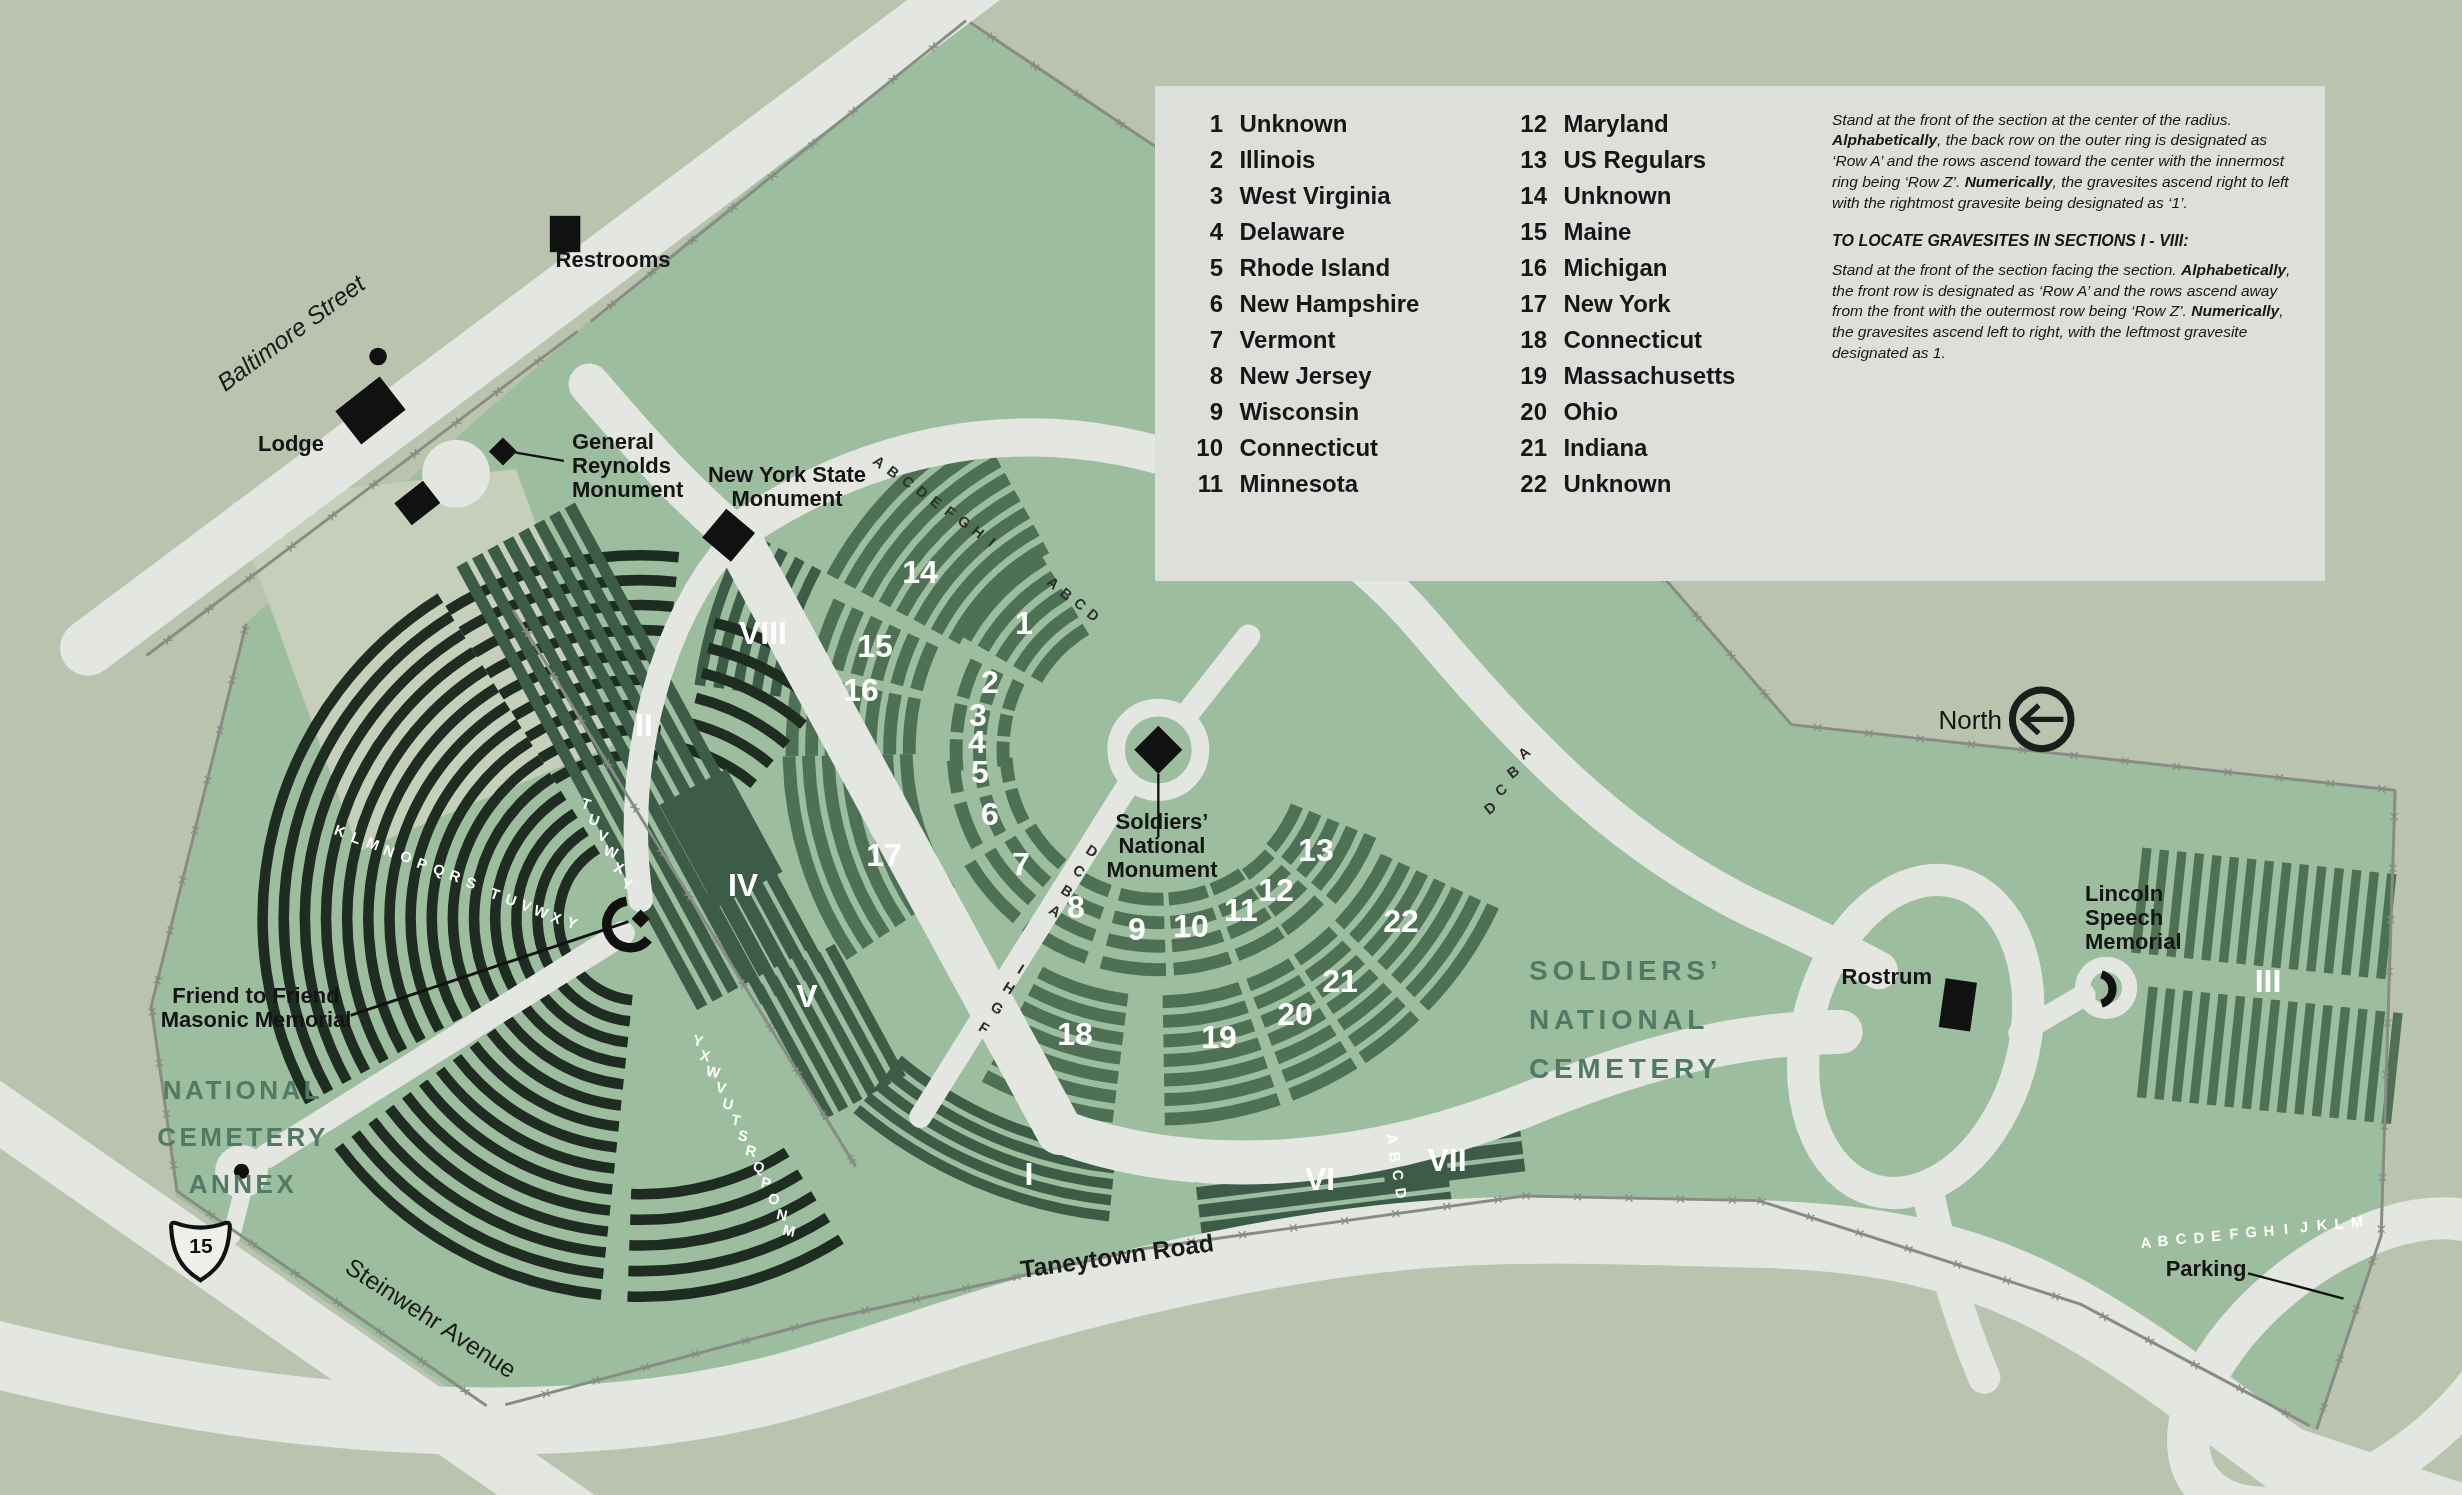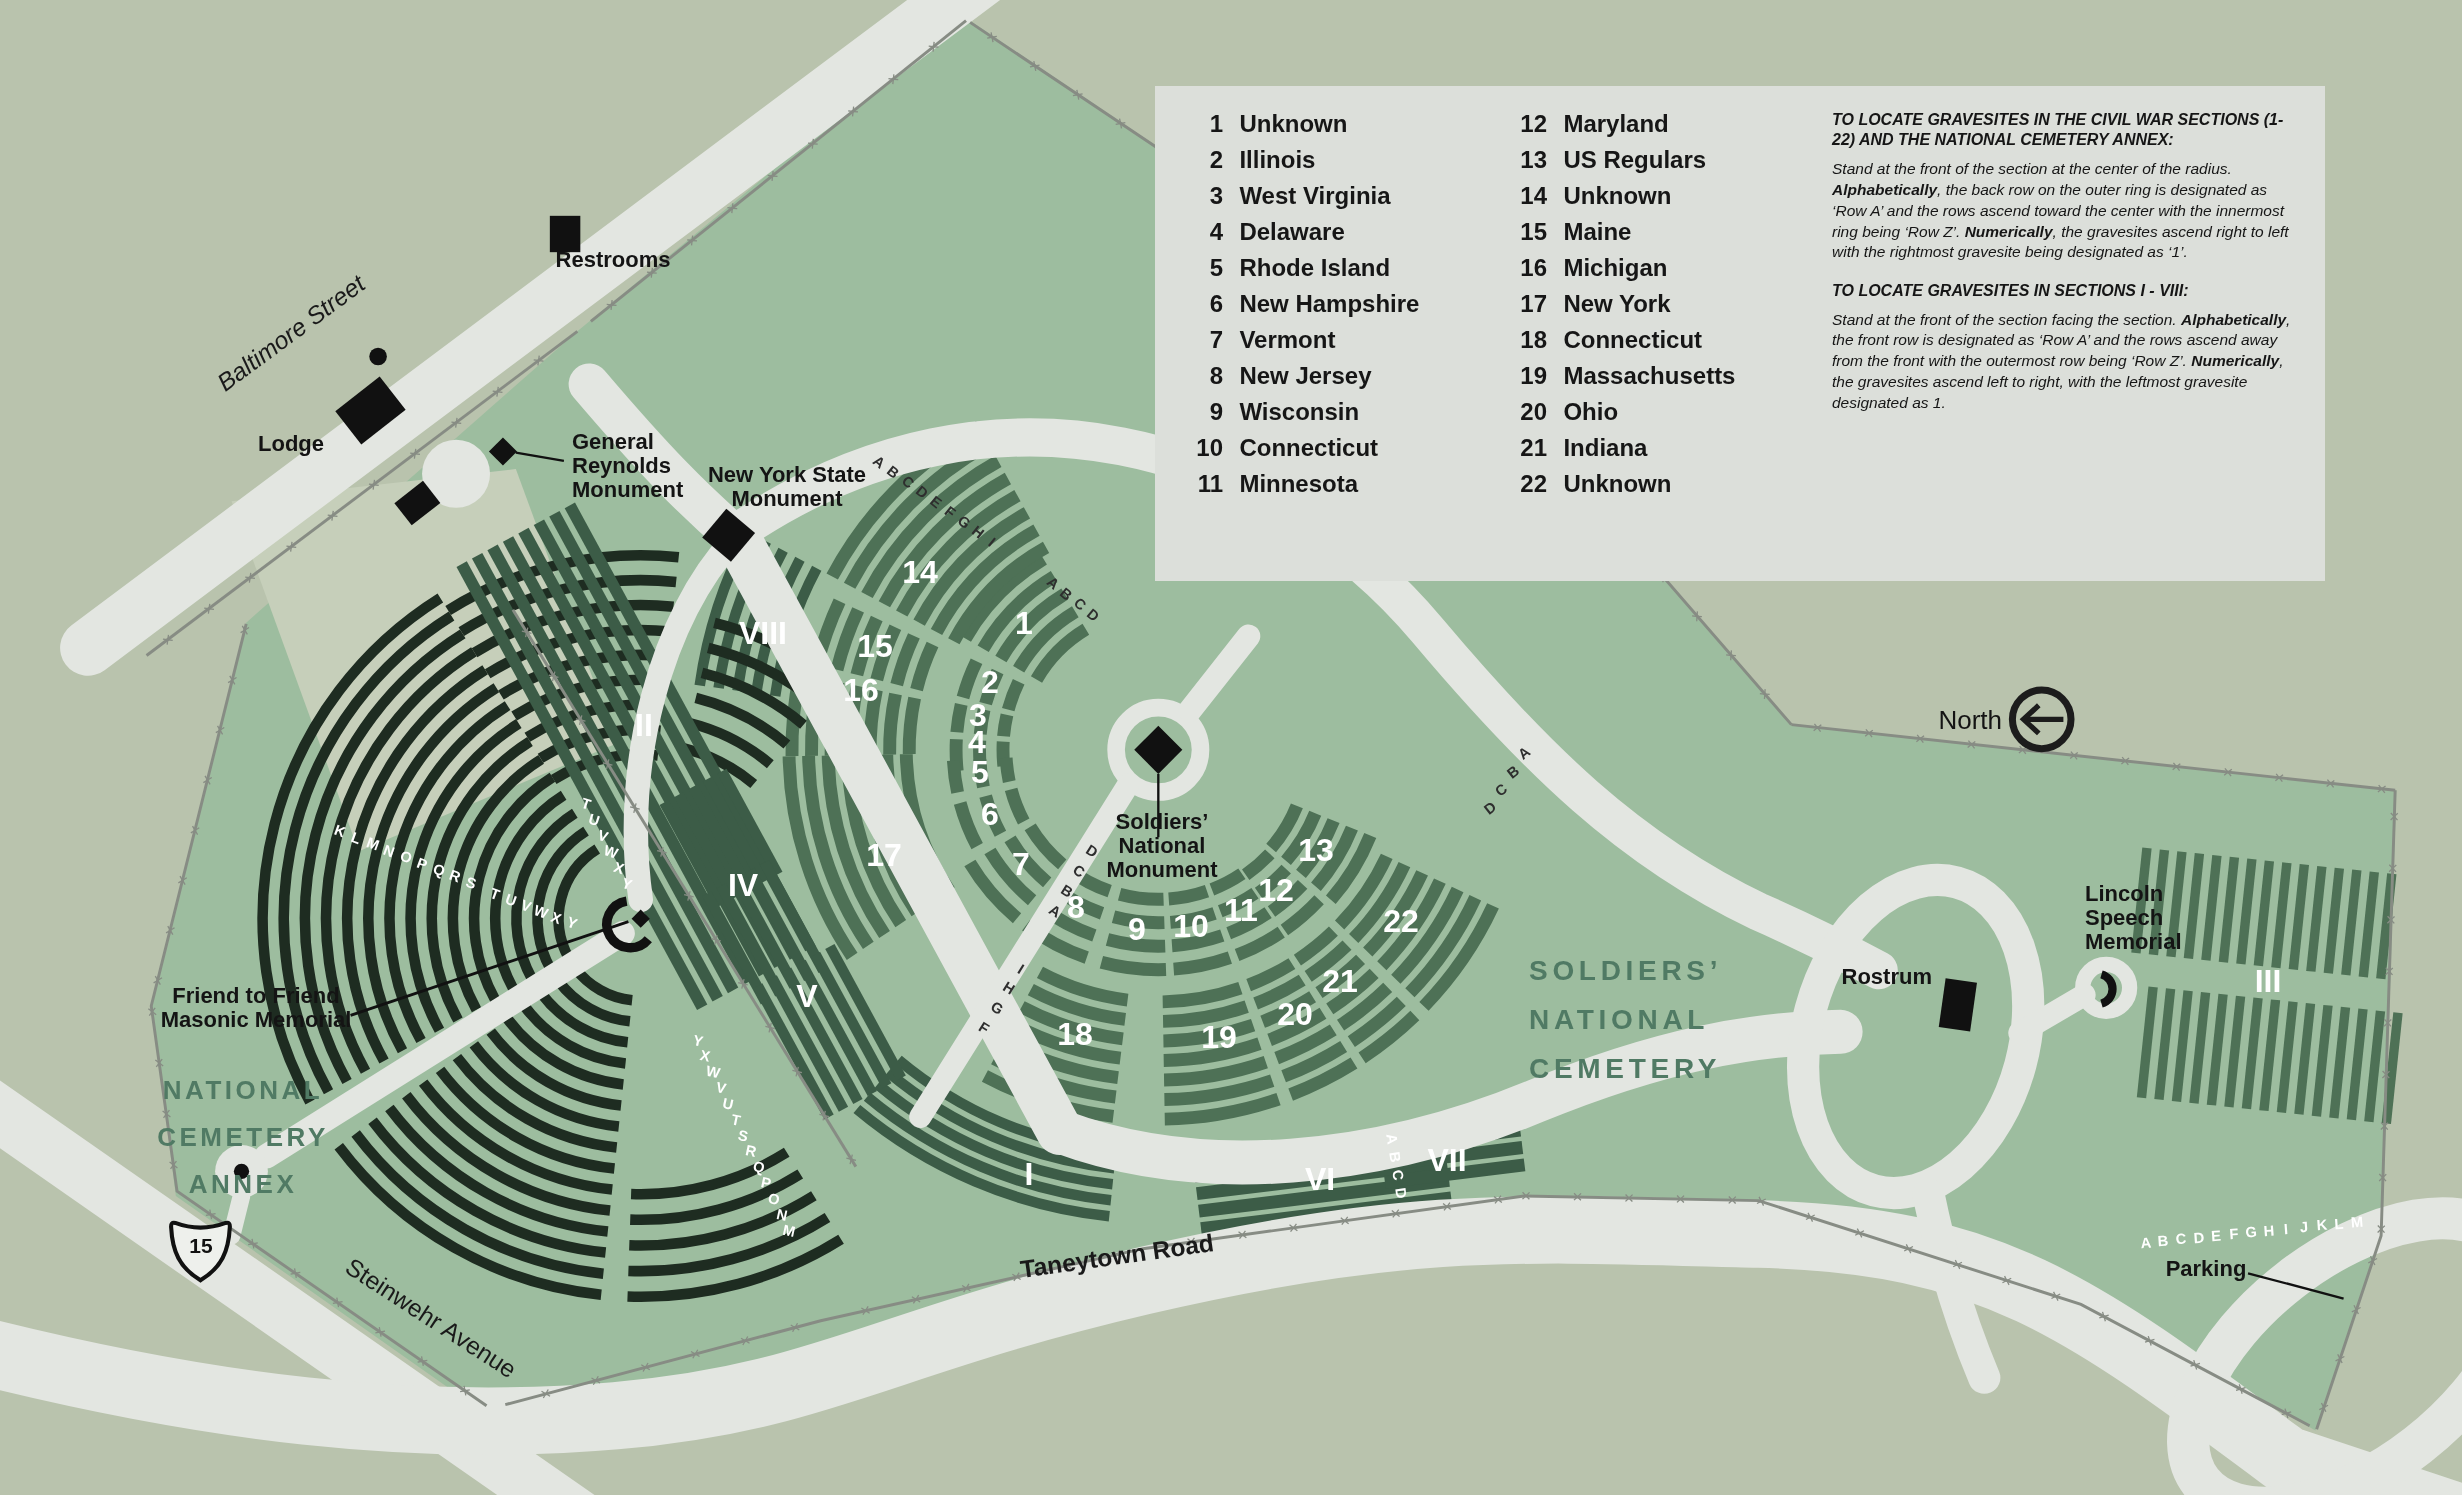--- a/index.html
+++ b/index.html
@@ -779,21 +779,20 @@
           <div class="key-row">
             <span class="num">21</span>
             <span>Indiana</span>
           </div>
           <div class="key-row">
             <span class="num">22</span>
             <span>Unknown</span>
           </div>
         </div>
     <div id="key-instructions">
-          <div class="instr-heading">TO LOCATE GRAVESITES IN THE CIVIL WAR SECTIONS (1-22) AND THE NATIONAL CEMETERY ANNEX:</div>
           <div class="instr-body"><span>Stand at the front of the section at the center of the radius. </span><b>Alphabetically</b><span>, the back row on the outer ring is designated as ‘Row A’ and the rows ascend toward the center with the innermost ring being ‘Row Z’. </span><b>Numerically</b><span>, the gravesites ascend right to left with the rightmost gravesite being designated as ‘1’.</span></div>
           <div class="instr-heading">TO LOCATE GRAVESITES IN SECTIONS I - VIII:</div>
           <div class="instr-body"><span>Stand at the front of the  section facing the section. </span><b>Alphabetically</b><span>, the front row is designated as ‘Row A’ and the rows ascend away from the front with the outermost row being ‘Row Z’. </span><b>Numerically</b><span>, the gravesites ascend left to right, with the leftmost gravesite designated as 1.</span></div>
         </div>
   </div>
 </div>
 
 </div>
 
 

